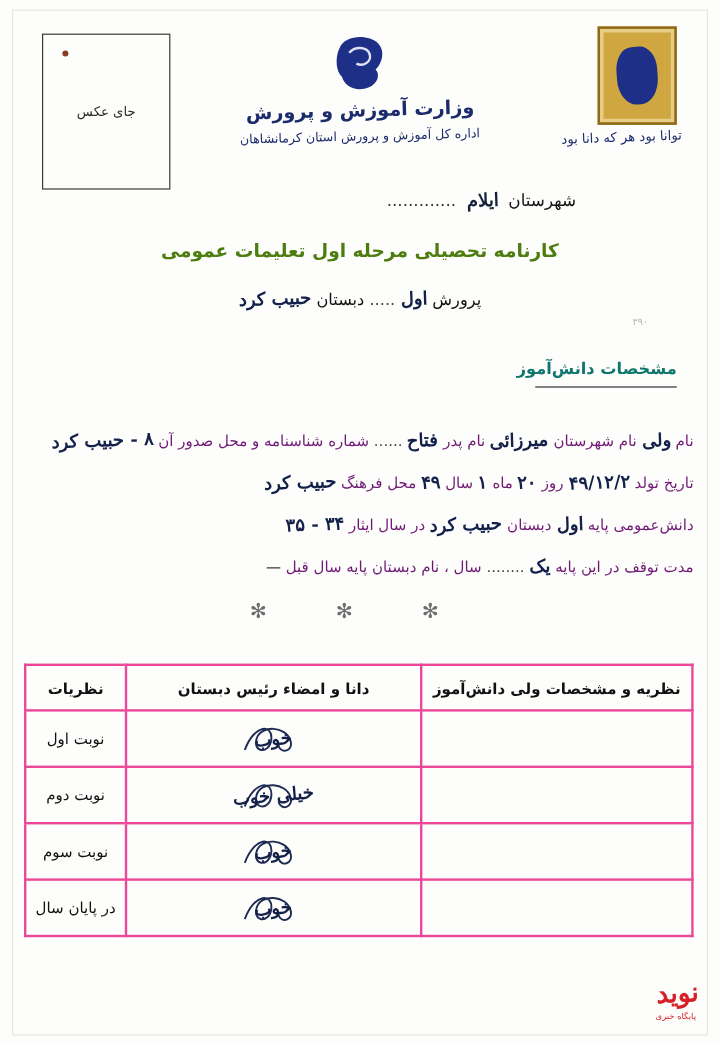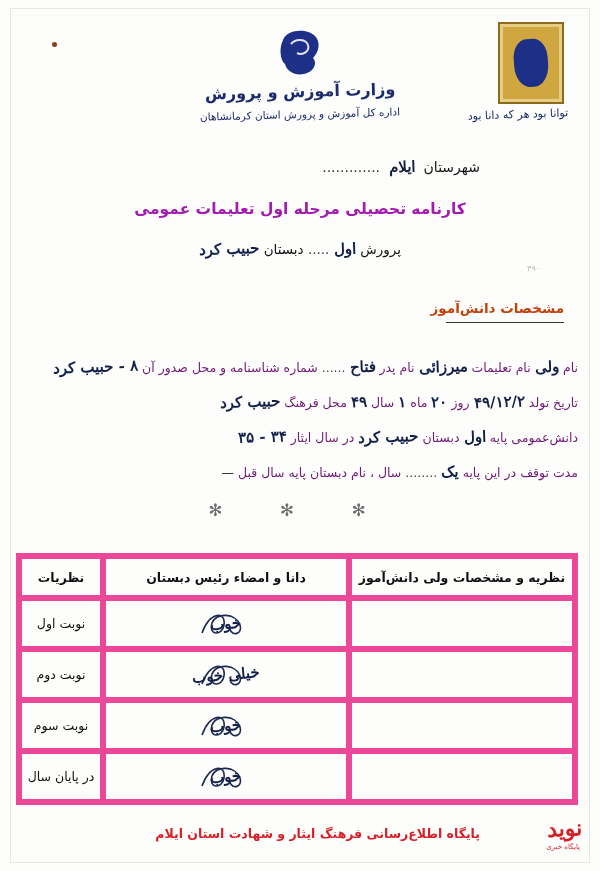--- a/index.html
+++ b/index.html
@@ -78,37 +78,37 @@
   }
   .county .val{
     font-weight:700;color:#14213d;
     padding:0 4px;
   }
   .county .dots{letter-spacing:2px;color:#333;}
   
   .title-main{
     position:absolute;left:0;right:0;top:200px;
     text-align:center;
-    font-size:15.5px;font-weight:700;color:#a21caf;
+    font-size:15.5px;font-weight:700;color:#4d7c0f;
   }
   .grade-line{
     position:absolute;left:0;right:0;top:240px;
     text-align:center;font-size:13.5px;color:#111;
   }
   .hand{
     font-family:"DejaVu Serif", serif;
     color:#13204a;font-weight:700;
     transform:rotate(-2deg);display:inline-block;
     font-size:15px;
   }
   .dots{letter-spacing:2px;color:#444;}
   
   .sec-title{
     position:absolute;right:36px;top:300px;
-    font-size:13.5px;font-weight:700;color:#c2410c;
+    font-size:13.5px;font-weight:700;color:#0f766e;
   }
   .sec-underline{
     position:absolute;right:36px;top:322px;width:118px;height:1px;background:#333;
   }
   .info{
     position:absolute;right:22px;left:22px;top:350px;
     font-size:12.5px;color:#111;line-height:34px;
   }
   .info .row{white-space:nowrap;}
   .info .lbl{color:#701a75;}
@@ -117,21 +117,21 @@
     text-align:center;color:#6d6d6d;font-size:17px;letter-spacing:26px;
   }
   
   table.notes{
     position:absolute;left:22px;right:22px;top:553px;
     border-collapse:collapse;
     width:556px;
     table-layout:fixed;
   }
   table.notes th, table.notes td{
-    border:6px solid #ec4899;
+    border:2px solid #ec4899;
     height:45px;
     font-size:12.5px;
     color:#111;
     text-align:center;
     vertical-align:middle;
     padding:0 4px;
   }
   table.notes th{font-weight:700;height:36px;}
   col.c-period{width:84px;}
   col.c-principal{width:246px;}
@@ -175,20 +175,23 @@
     position:absolute;right:60px;top:238px;
     font-size:8px;color:#b9b9b9;margin-top:26px;
   }
 </style>
 </head>
 <body>
 
 <div class="page">
   <div class="scan-edge"></div>
 
+  <div class="photo-box">
+    <span class="lbl">جای عکس</span>
+  </div>
   <div class="photo-dot"></div>
 
   <div class="ministry">
     <svg class="seal" viewBox="0 0 46 52">
       <path d="M6 14 C10 3, 30 2, 38 10 C44 16, 42 26, 36 32 C40 36, 38 44, 30 47 C20 51, 10 46, 8 38 C3 34, 2 22, 6 14 Z" fill="#1d2f86"></path>
       <path d="M14 18 C19 12, 29 13, 31 19 C33 25, 26 30, 20 27" fill="none" stroke="#dfe3f5" stroke-width="2"></path>
     </svg>
     <div class="m1">وزارت آموزش و پرورش</div>
     <div class="m2">اداره کل آموزش و پرورش استان کرمانشاهان</div>
   </div>
@@ -215,21 +218,21 @@
     <span class="hand">حبیب کرد</span>
   </div>
 
   <div class="sec-title">مشخصات دانش‌آموز</div>
   <div class="sec-underline"></div>
 
   <div class="info">
     <div class="row">
       <span class="lbl">نام</span>
       <span class="hand">ولی</span>
-      <span class="lbl">نام تعلیمات</span>
+      <span class="lbl">نام شهرستان</span>
       <span class="hand">میرزائی</span>
       <span class="lbl">نام پدر</span>
       <span class="hand">فتاح</span>
       <span class="dots">......</span>
       <span class="lbl">شماره شناسنامه و محل صدور آن</span>
       <span class="hand">۸ - حبیب کرد</span>
     </div>
 
     <div class="row">
       <span class="lbl">تاریخ تولد</span>
@@ -323,19 +326,18 @@
               <path d="M6 26 C14 4, 30 4, 28 18 C26 30, 12 28, 16 16 C20 5, 40 6, 44 18 C47 27, 36 30, 34 22" fill="none" stroke="#13204a" stroke-width="1.6"></path>
             </svg>
           </span>
         </td>
         <td>در پایان سال</td>
       </tr>
     </tbody>
   </table>
 
   <div class="footer">
-    <div class="footer-text">پایگاه اطلاع‌رسانی فرهنگ ایثار و شهادت استان ایلام</div>
     <div class="brand">
       <span class="word">نوید</span>
       <span class="sub">پایگاه خبری</span>
     </div>
   </div>
 </div>
 
 </body></html>

